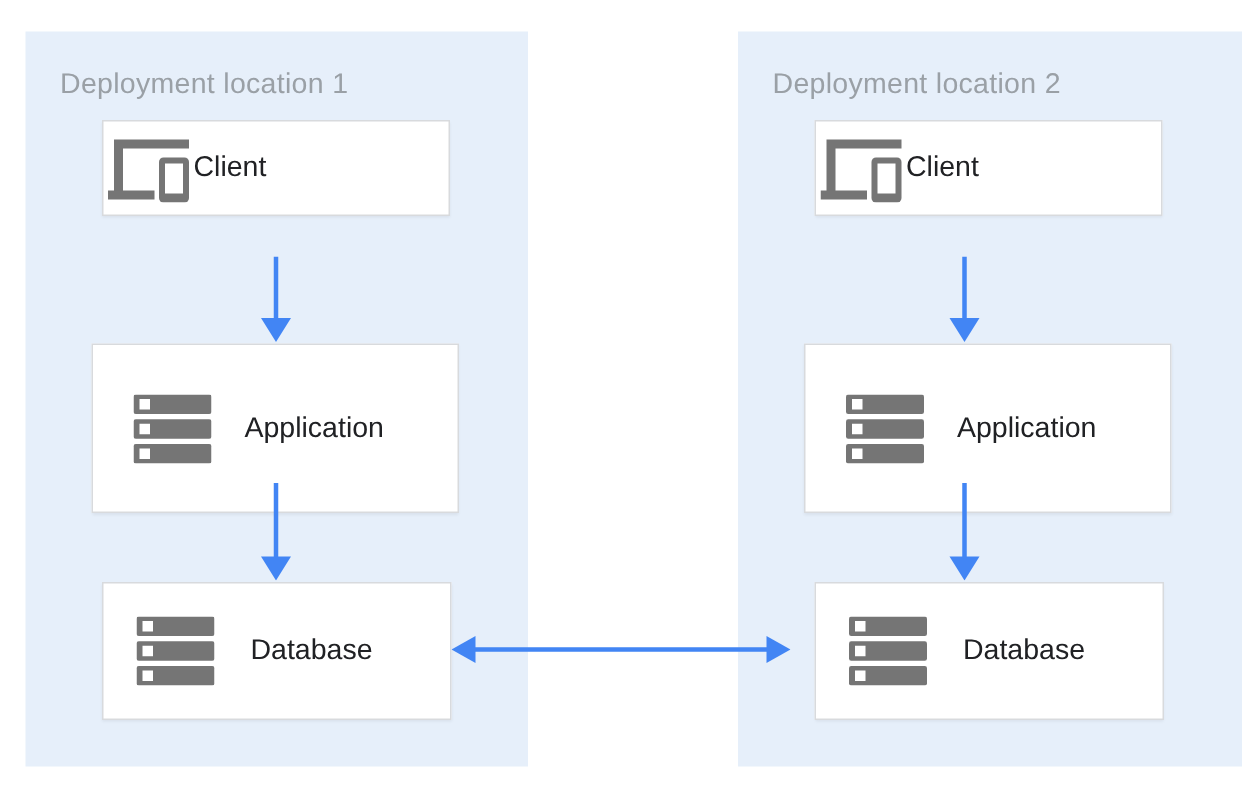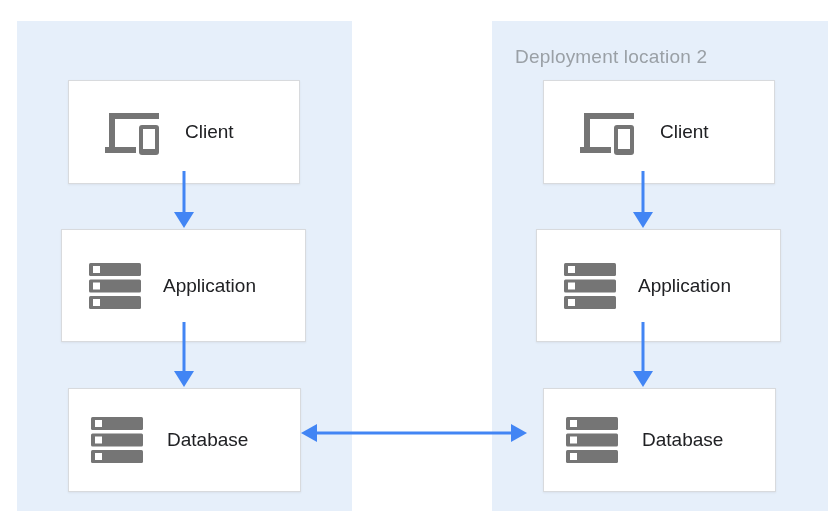--- a/index.html
+++ b/index.html
@@ -36,40 +36,41 @@
 
   .node {
     position: absolute;
     box-sizing: border-box;
     background: #ffffff;
     border: 1px solid var(--box-border, #d8dadd);
     box-shadow: 0 1px 2px rgba(0,0,0,0.06);
     display: flex;
     align-items: center;
   }
-  .node-client      { left: 51px; top: 59px;  width: 232px; height: 104px; padding-left: 36px; gap: 23px; }
+  .node-client      { left: 51px; top: 59px;  width: 232px; height: 64px; padding-left: 3px; }
   .node-application { left: 44px; top: 208px; width: 245px; height: 113px; padding-left: 27px; gap: 22px; }
-  .node-database    { left: 51px; top: 367px; width: 233px; height: 104px; padding-left: 22px; gap: 24px; }
+  .node-database    { left: 51px; top: 367px; width: 233px; height: 92px; padding-left: 22px; gap: 24px; }
 
   .node-label {
     font-size: 19px;
     color: var(--label-text, #202124);
     white-space: nowrap;
   }
 
   .icon { color: var(--icon-gray, #757575); flex: 0 0 auto; display: block; }
 
   .arrow { position: absolute; color: var(--arrow, #4285f4); display: block; }
 </style>
 </head>
 <body>
 
 <div class="canvas">
 
   <section class="panel panel-1">
+    <div class="panel-title">Deployment location 1</div>
 
     <div class="node node-client">
       <svg class="icon" width="57" height="45" viewBox="0 0 57 45" fill="currentColor" aria-hidden="true">
         <path d="M4 3 h50 v6 H10 v31 H4 z"></path>
         <rect x="0" y="37" width="31" height="6"></rect>
         <rect x="34" y="15" width="20" height="30" rx="3"></rect>
         <rect x="38" y="19" width="12" height="20" fill="#ffffff"></rect>
       </svg>
       <span class="node-label">Client</span>
     </div>

